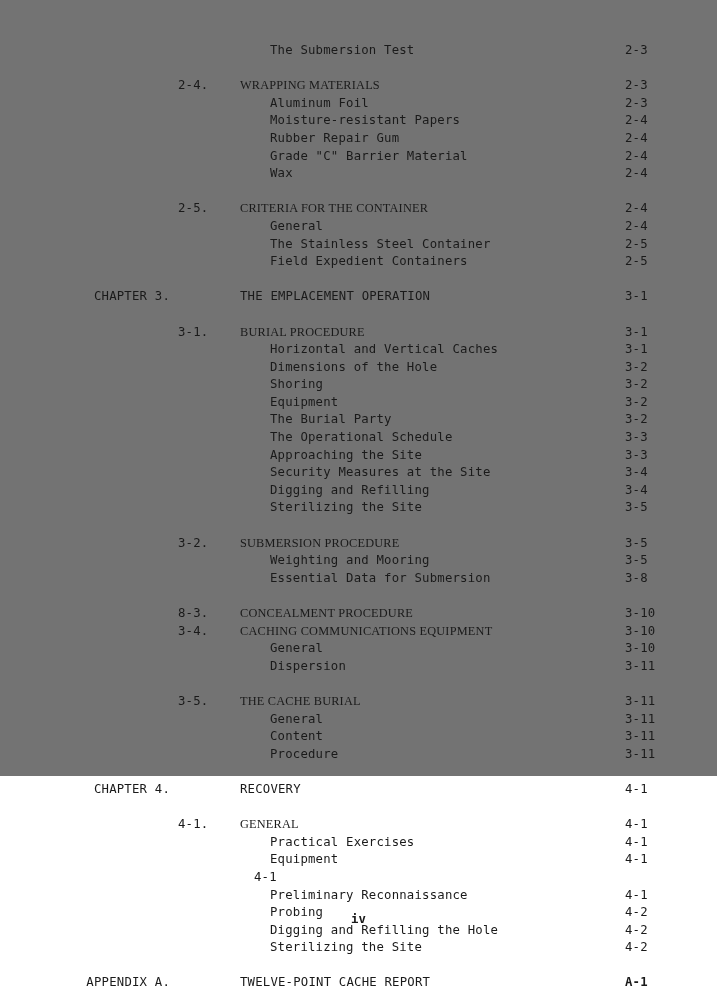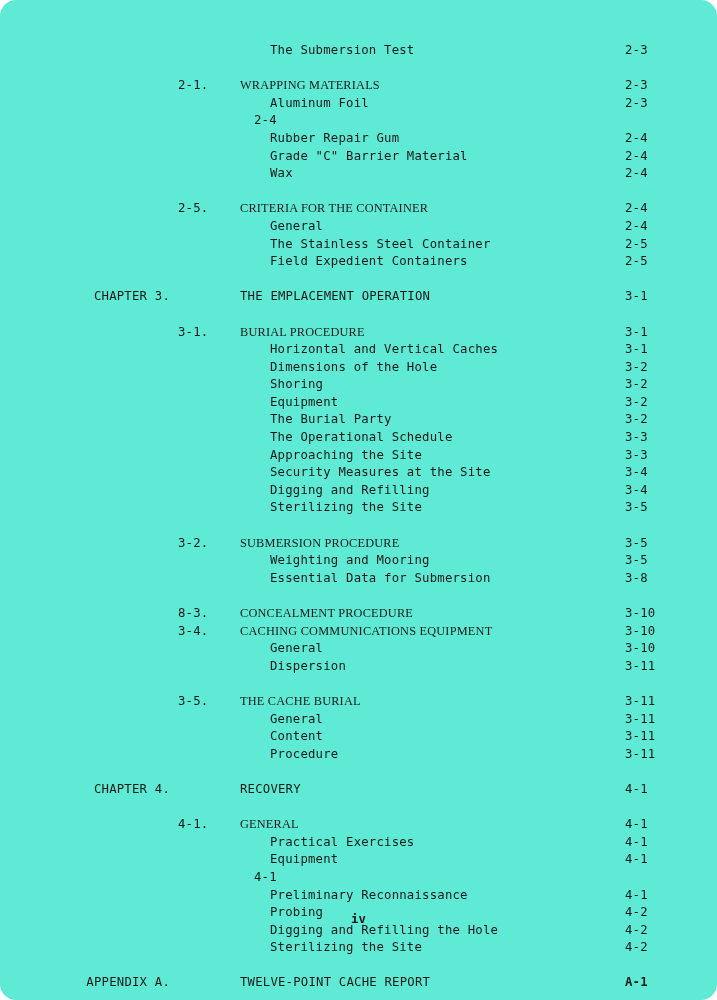--- a/index.html
+++ b/index.html
@@ -11,23 +11,22 @@
     width: 717px;
     height: 1000px;
     font-family: "DejaVu Sans Mono", monospace;
     color: #1a1a1a;
     position: relative;
     overflow: hidden;
   }
   .page {
     position: relative;
     width: 717px;
-    height: 1000px;
-    background: #5eead4;
-    border-radius: 16px;
+    height: 776px;
+    background: #737373;
   }
   .toc {
     position: absolute;
     left: 0;
     top: 42px;
     width: 717px;
   }
   .row {
     display: flex;
     align-items: baseline;
@@ -75,23 +74,23 @@
   }
   .appendix-row .col-page { font-weight: 600; }
 </style>
 </head>
 <body>
 
 <div class="page">
   <div class="toc" id="toc-list">
       <div class="row"><span class="col-chapter"></span><span class="col-num"></span><span class="col-title lvl-2">The Submersion Test</span><span class="col-page">2-3</span></div>
       <div class="spacer"></div>
-      <div class="row"><span class="col-chapter"></span><span class="col-num">2-1.</span><span class="col-title lvl-1">WRAPPING MATERIALS</span><span class="col-page">2-3</span></div>
+      <div class="row"><span class="col-chapter"></span><span class="col-num">2-4.</span><span class="col-title lvl-1">WRAPPING MATERIALS</span><span class="col-page">2-3</span></div>
       <div class="row"><span class="col-chapter"></span><span class="col-num"></span><span class="col-title lvl-2">Aluminum Foil</span><span class="col-page">2-3</span></div>
-      <div class="row"><span class="col-chapter"></span><span class="col-num"></span><span class="col-page">2-4</span></div>
+      <div class="row"><span class="col-chapter"></span><span class="col-num"></span><span class="col-title lvl-2">Moisture-resistant Papers</span><span class="col-page">2-4</span></div>
       <div class="row"><span class="col-chapter"></span><span class="col-num"></span><span class="col-title lvl-2">Rubber Repair Gum</span><span class="col-page">2-4</span></div>
       <div class="row"><span class="col-chapter"></span><span class="col-num"></span><span class="col-title lvl-2">Grade "C" Barrier Material</span><span class="col-page">2-4</span></div>
       <div class="row"><span class="col-chapter"></span><span class="col-num"></span><span class="col-title lvl-2">Wax</span><span class="col-page">2-4</span></div>
       <div class="spacer"></div>
       <div class="row"><span class="col-chapter"></span><span class="col-num">2-5.</span><span class="col-title lvl-1">CRITERIA FOR THE CONTAINER</span><span class="col-page">2-4</span></div>
       <div class="row"><span class="col-chapter"></span><span class="col-num"></span><span class="col-title lvl-2">General</span><span class="col-page">2-4</span></div>
       <div class="row"><span class="col-chapter"></span><span class="col-num"></span><span class="col-title lvl-2">The Stainless Steel Container</span><span class="col-page">2-5</span></div>
       <div class="row"><span class="col-chapter"></span><span class="col-num"></span><span class="col-title lvl-2">Field Expedient Containers</span><span class="col-page">2-5</span></div>
       <div class="spacer"></div>
       <div class="row"><span class="col-chapter">CHAPTER 3.</span><span class="col-num"></span><span class="col-title lvl-0">THE EMPLACEMENT OPERATION</span><span class="col-page">3-1</span></div>

